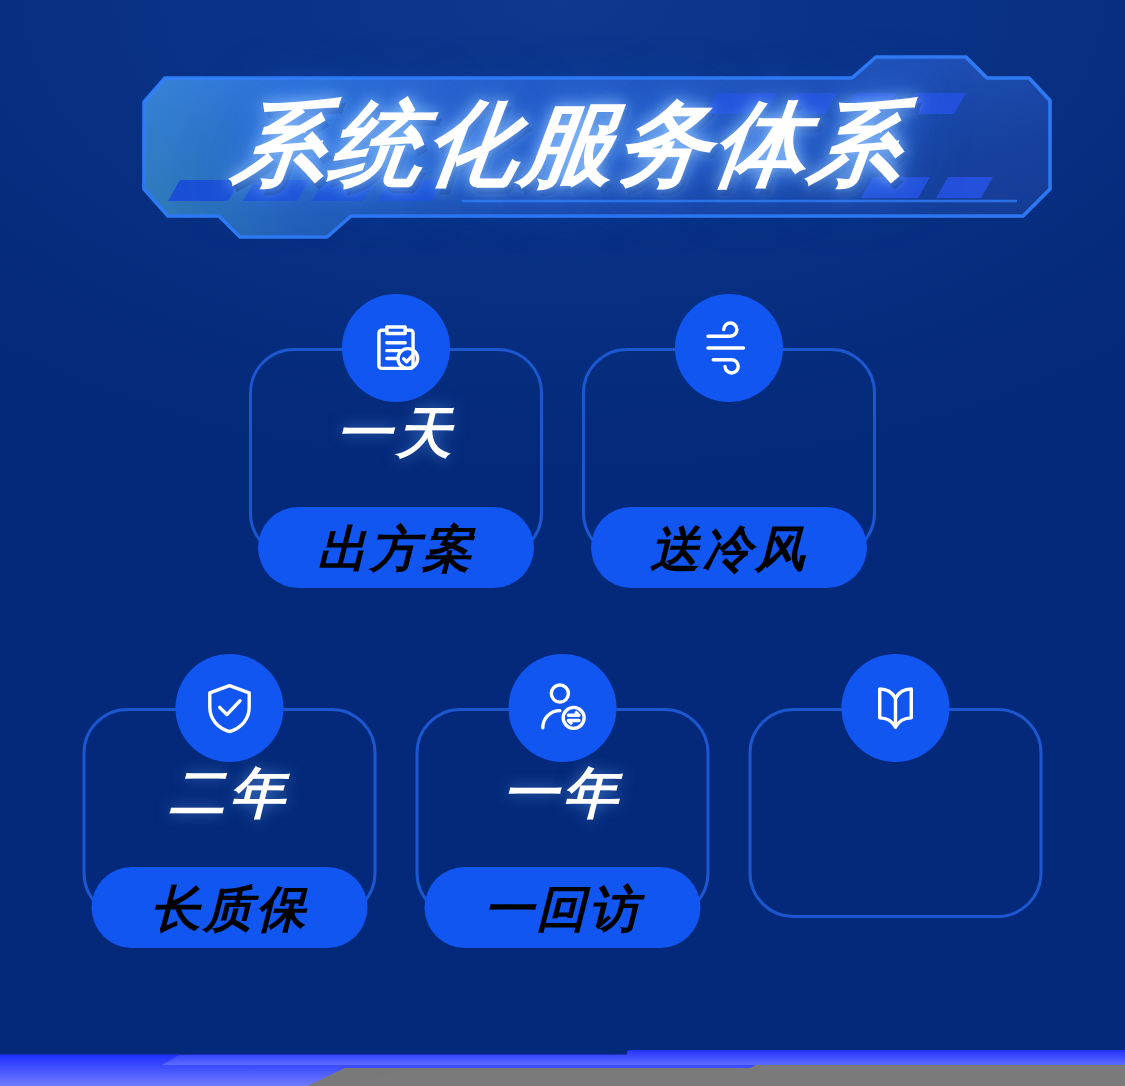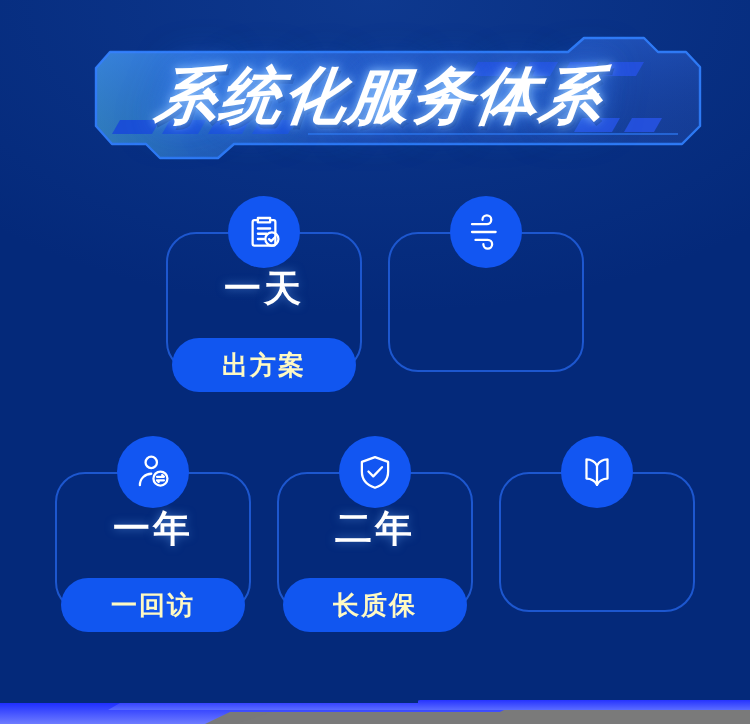--- a/index.html
+++ b/index.html
@@ -82,20 +82,21 @@
 
   
   #card-grid {
     position: absolute;
     left: 0;
     top: 196px;
     width: 750px;
     display: flex;
     flex-direction: column;
     row-gap: 48px;
+    font-style: italic;
   }
 
   .card-row {
     display: flex;
     justify-content: center;
     column-gap: 26px;
   }
 
   .card {
     position: relative;
@@ -165,24 +166,24 @@
     border-radius: 27px;
     background: #1156f0;
     display: flex;
     align-items: center;
     justify-content: center;
     z-index: 4;
   }
 
   .card-pill span {
     font-family: "DejaVu Sans", "Liberation Sans", sans-serif;
-    font-size: 26px;
+    font-size: 33px;
     font-weight: 700;
     line-height: 1;
-    color: #fef9c3;
+    color: #000000;
     letter-spacing: 2px;
   }
 
   
   #bottom-strip {
     position: absolute;
     left: 0;
     bottom: 0;
     width: 750px;
     height: 34px;
@@ -278,53 +279,56 @@
 
       <div class="card">
         <div class="card-box"></div>
         <div class="card-icon-wrap">
           <svg viewBox="0 0 48 48" fill="none" stroke="#ffffff" stroke-width="2.6" stroke-linecap="round" stroke-linejoin="round">
             <path d="M8 15h17a5 5 0 1 0-5-5"></path>
             <path d="M8 24h27"></path>
             <path d="M12 33h14a5 5 0 1 1-5 5"></path>
           </svg>
         </div>
+        <div class="card-pill">
+          <span>送冷风</span>
+        </div>
       </div>
 
     </div>
 
     <div class="card-row">
+
+      <div class="card">
+        <div class="card-box"></div>
+        <div class="card-icon-wrap">
+          <svg viewBox="0 0 48 48" fill="none" stroke="#ffffff" stroke-width="2.6" stroke-linecap="round" stroke-linejoin="round">
+            <path d="M24 7l15 5.5v11c0 9.5-6.4 15.8-15 18.5-8.6-2.7-15-9-15-18.5v-11L24 7z"></path>
+            <path d="M16.5 23.5l5.5 5.5 10-10.5"></path>
+          </svg>
+        </div>
+        <div class="card-title">二年</div>
+        <div class="card-pill">
+          <span>长质保</span>
+        </div>
+      </div>
 
       <div class="card">
         <div class="card-box"></div>
         <div class="card-icon-wrap">
           <svg viewBox="0 0 48 48" fill="none" stroke="#ffffff" stroke-width="2.6" stroke-linecap="round" stroke-linejoin="round">
             <circle cx="22" cy="13" r="6.5"></circle>
             <path d="M9 39c0-7.5 6-13 13-13"></path>
             <circle cx="32.5" cy="31.5" r="8"></circle>
             <path d="M28.5 29.5h8l-2-2M36.5 33.5h-8l2 2"></path>
           </svg>
         </div>
         <div class="card-title">一年</div>
         <div class="card-pill">
           <span>一回访</span>
-        </div>
-      </div>
-
-      <div class="card">
-        <div class="card-box"></div>
-        <div class="card-icon-wrap">
-          <svg viewBox="0 0 48 48" fill="none" stroke="#ffffff" stroke-width="2.6" stroke-linecap="round" stroke-linejoin="round">
-            <path d="M24 7l15 5.5v11c0 9.5-6.4 15.8-15 18.5-8.6-2.7-15-9-15-18.5v-11L24 7z"></path>
-            <path d="M16.5 23.5l5.5 5.5 10-10.5"></path>
-          </svg>
-        </div>
-        <div class="card-title">二年</div>
-        <div class="card-pill">
-          <span>长质保</span>
         </div>
       </div>
 
       <div class="card">
         <div class="card-box"></div>
         <div class="card-icon-wrap">
           <svg viewBox="0 0 48 48" fill="none" stroke="#ffffff" stroke-width="2.6" stroke-linecap="round" stroke-linejoin="round">
             <path d="M24 16.5v22"></path>
             <path d="M24 16.5C21.5 12 17.5 9.5 12 9.5v22c5.5 0 9.5 2.5 12 7"></path>
             <path d="M24 16.5C26.5 12 30.5 9.5 36 9.5v22c-5.5 0-9.5 2.5-12 7"></path>

